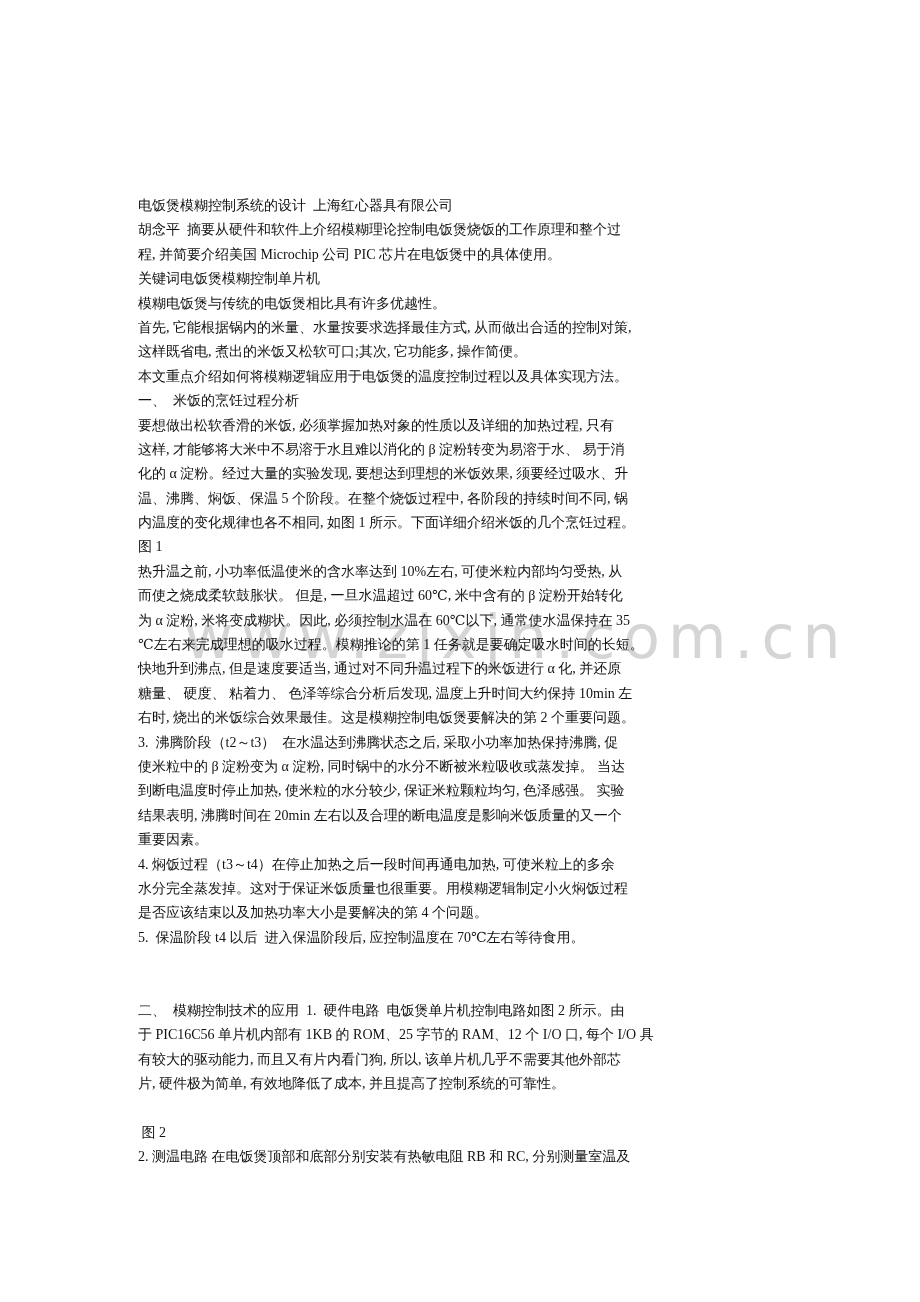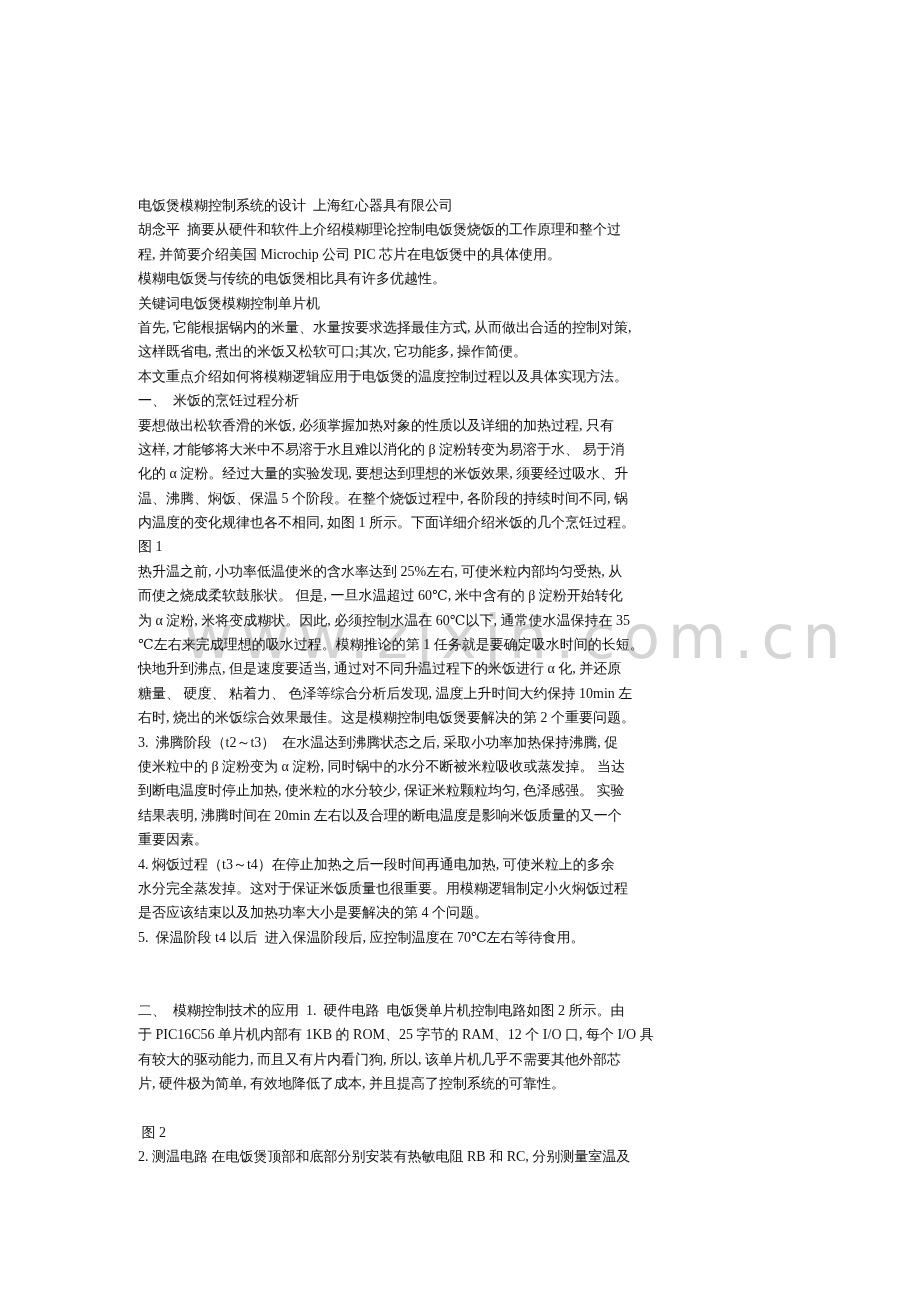--- a/index.html
+++ b/index.html
@@ -45,33 +45,33 @@
 </style>
 </head>
 <body>
 
 <div class="page">
   <div class="watermark">www.zjxjn.com.cn</div>
   <div class="textblock">
       <div class="line">电饭煲模糊控制系统的设计  上海红心器具有限公司</div>
       <div class="line">胡念平  摘要从硬件和软件上介绍模糊理论控制电饭煲烧饭的工作原理和整个过</div>
       <div class="line">程, 并简要介绍美国 Microchip 公司 PIC 芯片在电饭煲中的具体使用。</div>
+      <div class="line">关键词电饭煲模糊控制单片机</div>
       <div class="line">模糊电饭煲与传统的电饭煲相比具有许多优越性。</div>
-      <div class="line">关键词电饭煲模糊控制单片机</div>
       <div class="line">首先, 它能根据锅内的米量、水量按要求选择最佳方式, 从而做出合适的控制对策,</div>
       <div class="line">这样既省电, 煮出的米饭又松软可口;其次, 它功能多, 操作简便。</div>
       <div class="line">本文重点介绍如何将模糊逻辑应用于电饭煲的温度控制过程以及具体实现方法。</div>
       <div class="line">一、  米饭的烹饪过程分析</div>
       <div class="line">要想做出松软香滑的米饭, 必须掌握加热对象的性质以及详细的加热过程, 只有</div>
       <div class="line">这样, 才能够将大米中不易溶于水且难以消化的 β 淀粉转变为易溶于水、 易于消</div>
       <div class="line">化的 α 淀粉。经过大量的实验发现, 要想达到理想的米饭效果, 须要经过吸水、升</div>
       <div class="line">温、沸腾、焖饭、保温 5 个阶段。在整个烧饭过程中, 各阶段的持续时间不同, 锅</div>
       <div class="line">内温度的变化规律也各不相同, 如图 1 所示。下面详细介绍米饭的几个烹饪过程。</div>
       <div class="line">图 1</div>
-      <div class="line">热升温之前, 小功率低温使米的含水率达到 25%左右, 可使米粒内部均匀受热, 从</div>
+      <div class="line">热升温之前, 小功率低温使米的含水率达到 10%左右, 可使米粒内部均匀受热, 从</div>
       <div class="line">而使之烧成柔软鼓胀状。 但是, 一旦水温超过 60℃, 米中含有的 β 淀粉开始转化</div>
       <div class="line">为 α 淀粉, 米将变成糊状。因此, 必须控制水温在 60℃以下, 通常使水温保持在 35</div>
       <div class="line">℃左右来完成理想的吸水过程。模糊推论的第 1 任务就是要确定吸水时间的长短。</div>
       <div class="line">快地升到沸点, 但是速度要适当, 通过对不同升温过程下的米饭进行 α 化, 并还原</div>
       <div class="line">糖量、 硬度、 粘着力、 色泽等综合分析后发现, 温度上升时间大约保持 10min 左</div>
       <div class="line">右时, 烧出的米饭综合效果最佳。这是模糊控制电饭煲要解决的第 2 个重要问题。</div>
       <div class="line">3.  沸腾阶段（t2～t3）  在水温达到沸腾状态之后, 采取小功率加热保持沸腾, 促</div>
       <div class="line">使米粒中的 β 淀粉变为 α 淀粉, 同时锅中的水分不断被米粒吸收或蒸发掉。 当达</div>
       <div class="line">到断电温度时停止加热, 使米粒的水分较少, 保证米粒颗粒均匀, 色泽感强。 实验</div>
       <div class="line">结果表明, 沸腾时间在 20min 左右以及合理的断电温度是影响米饭质量的又一个</div>

